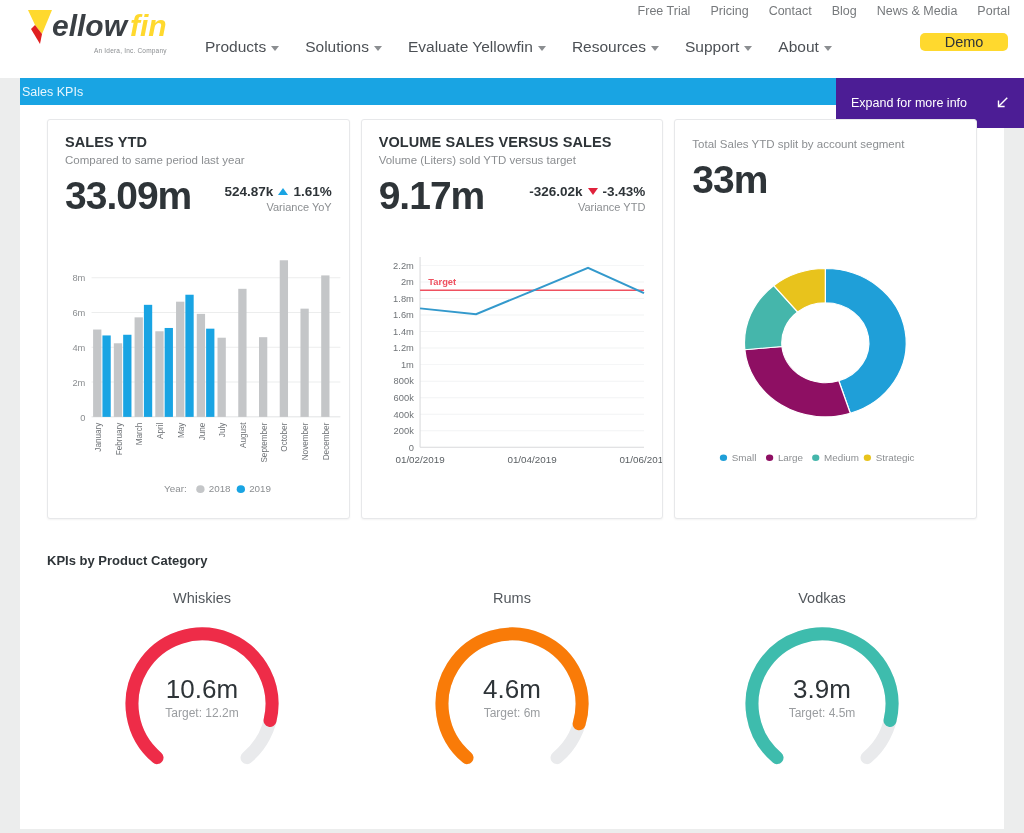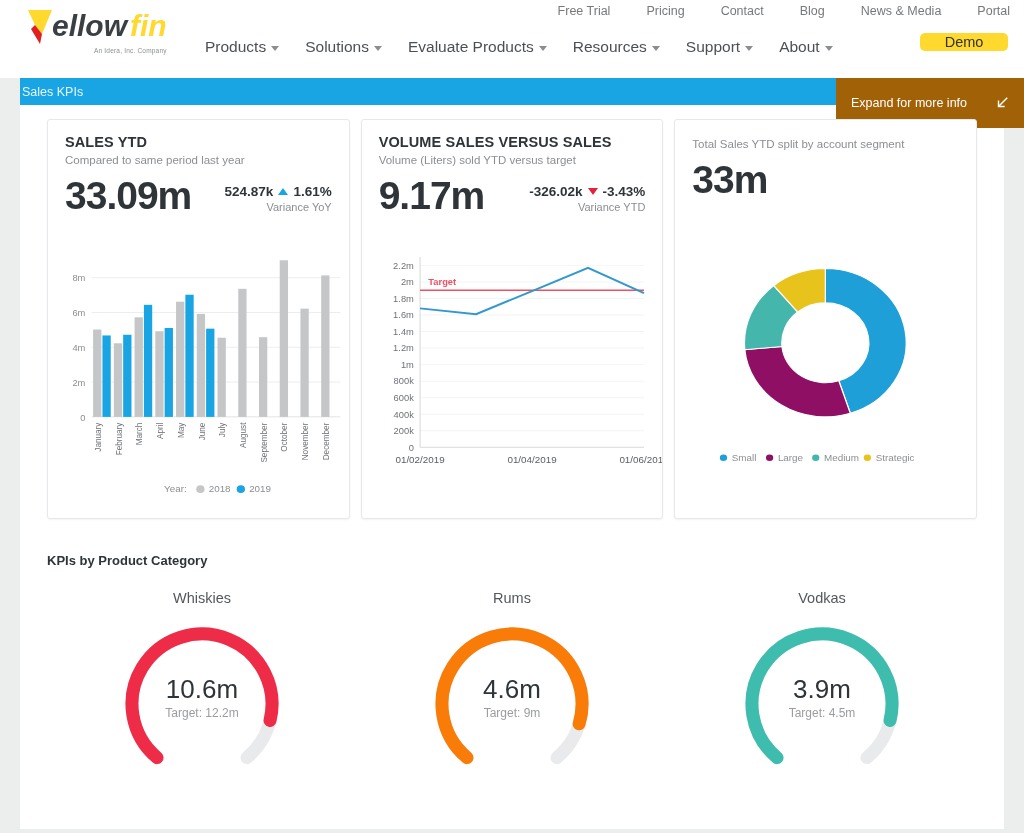--- a/index.html
+++ b/index.html
@@ -9,21 +9,21 @@
     background:#eceded;
     font-family:"Liberation Sans", sans-serif;
     color:#3a3f44;
     overflow:hidden;
   }
 
   
   .site-header { background:#ffffff; height:78px; position:relative; }
   .utility-nav {
     position:absolute; top:4px; right:14px;
-    display:flex; gap:36px;
+    display:flex; gap:20px;
     font-size:12.5px; color:#76797c;
   }
   .utility-nav a { color:#76797c; text-decoration:none; white-space:nowrap; }
 
   .logo-wrap { position:absolute; left:22px; top:6px; width:175px; height:52px; }
   .logo-sub {
     position:absolute; left:72px; top:41px;
     font-size:6.5px; color:#8b8e91; letter-spacing:.2px;
     white-space:nowrap;
   }
@@ -51,21 +51,21 @@
   .dash-outer { position:relative; padding:0 20px; }
   .dash-title-bar {
     background:#19a4e3; height:27px;
     display:flex; align-items:center;
     padding-left:2px;
     color:#e8f6fd; font-size:12.5px;
   }
   .expand-tip {
     position:absolute; right:0; top:0;
     width:188px; height:50px;
-    background:#a16207; color:#ffffff;
+    background:#4c1d95; color:#ffffff;
     display:flex; align-items:center; justify-content:center; gap:28px;
     font-size:12.5px;
   }
   .tip-arrow { width:14px; height:14px; }
 
   .dash-body { background:#ffffff; padding:14px 0 0 0; height:724px; }
 
   
   .cards-row { display:flex; gap:11px; padding:0 27px; }
   .kpi-card {
@@ -134,21 +134,21 @@
   <nav class="main-nav">
     <div class="nav-item">
       <span>Products</span>
       <span class="caret"></span>
     </div>
     <div class="nav-item">
       <span>Solutions</span>
       <span class="caret"></span>
     </div>
     <div class="nav-item">
-      <span>Evaluate Products</span>
+      <span>Evaluate Yellowfin</span>
       <span class="caret"></span>
     </div>
     <div class="nav-item">
       <span>Resources</span>
       <span class="caret"></span>
     </div>
     <div class="nav-item">
       <span>Support</span>
       <span class="caret"></span>
     </div>
@@ -333,21 +333,21 @@
                 <div class="gauge-target">Target: 12.2m</div>
               </div></div>
           </div>
           <div class="gauge-cell">
             <div class="gauge-label">Rums</div>
             <div class="gauge-wrap"><svg width="172" height="172" viewBox="0 0 172 172">
                 <path d="M 41.00486732194224 139.62311101832847 A 70 70 0 1 1 130.99513267805776 139.62311101832844" stroke="#e9eaec" stroke-width="13" fill="none" stroke-linecap="round"></path>
                 <path d="M 41.00486732194224 139.62311101832847 A 70 70 0 1 1 153.15197821780401 105.76390197900133" stroke="#f97b08" stroke-width="13" fill="none" stroke-linecap="round"></path>
               </svg><div class="gauge-center">
                 <div class="gauge-val">4.6m</div>
-                <div class="gauge-target">Target: 9m</div>
+                <div class="gauge-target">Target: 6m</div>
               </div></div>
           </div>
           <div class="gauge-cell">
             <div class="gauge-label">Vodkas</div>
             <div class="gauge-wrap"><svg width="172" height="172" viewBox="0 0 172 172">
                 <path d="M 41.00486732194224 139.62311101832847 A 70 70 0 1 1 130.99513267805776 139.62311101832844" stroke="#e9eaec" stroke-width="13" fill="none" stroke-linecap="round"></path>
                 <path d="M 41.00486732194224 139.62311101832847 A 70 70 0 1 1 154.03727004049824 102.45994791718137" stroke="#3ebcad" stroke-width="13" fill="none" stroke-linecap="round"></path>
               </svg><div class="gauge-center">
                 <div class="gauge-val">3.9m</div>
                 <div class="gauge-target">Target: 4.5m</div>

